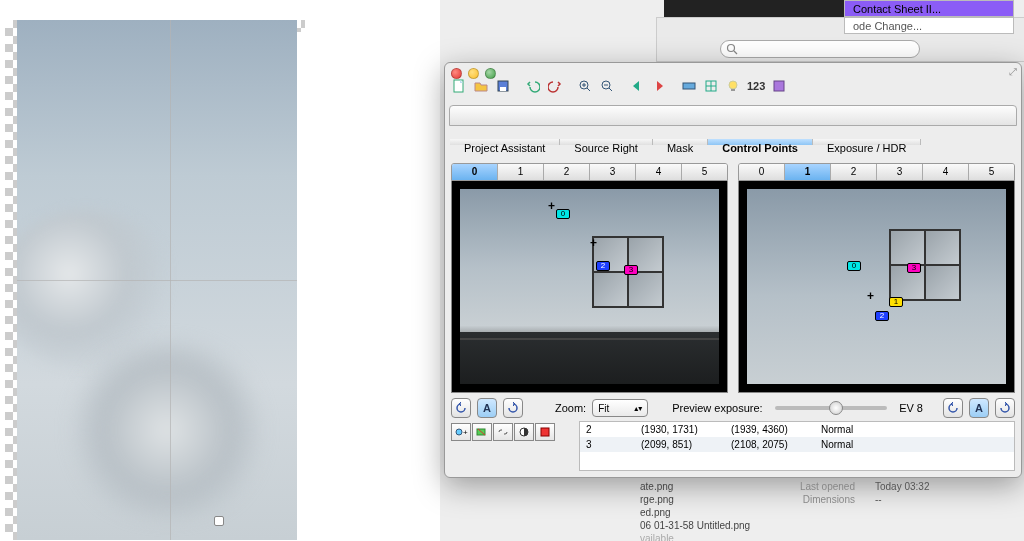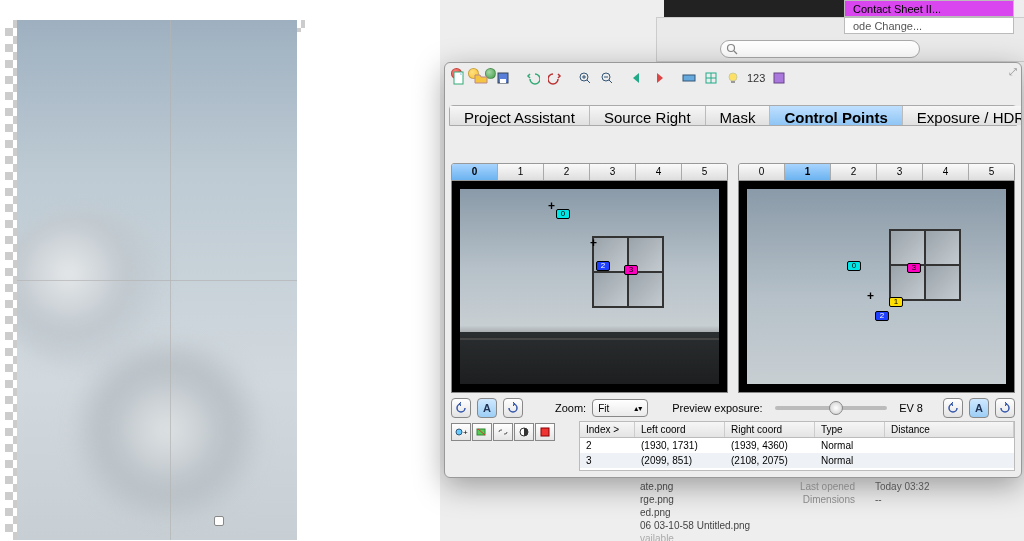--- a/index.html
+++ b/index.html
@@ -21,44 +21,44 @@
     background: linear-gradient(180deg,#9eb0c0 0%,#becbd4 30%,#d2d9de 70%,#c7cfd4 100%); overflow:hidden;}
   .sky .cloud1 { position:absolute; left:-20px; top:190px; width:180px; height:160px;
     background: radial-gradient(circle at 40% 40%,#e5e8ea 0%,#c0c8ce 40%,transparent 70%); border-radius:50%; filter:blur(6px);}
   .sky .cloud2 { position:absolute; left:40px; top:320px; width:220px; height:180px;
     background: radial-gradient(circle at 50% 50%,#dfe3e5 0%,#b8c0c6 45%,transparent 70%); border-radius:50%; filter:blur(8px);}
   .guide-h { position:absolute; left:17px; top:280px; width:280px; height:1px; background:rgba(180,180,180,0.7); }
   .guide-v { position:absolute; left:170px; top:20px; width:1px; height:520px; background:rgba(180,180,180,0.7); }
   .crop-handle { position:absolute; left:214px; top:516px; width:10px; height:10px; border:1px solid #888; background:#fff; border-radius:2px;}
 
   
-  .bg-menu1 { position:absolute; left:844px; top:0; width:170px; height:17px; background:#d946ef; border:1px solid #bbb; padding:2px 8px; font-size:11px;}
+  .bg-menu1 { position:absolute; left:844px; top:0; width:170px; height:17px; background:#8b5cf6; border:1px solid #bbb; padding:2px 8px; font-size:11px;}
   .bg-menu2 { position:absolute; left:844px; top:17px; width:170px; height:17px; background:#fff; border:1px solid #bbb; padding:2px 8px; font-size:11px; color:#555;}
   .bg-strip { position:absolute; left:664px; top:0; width:180px; height:18px; background:#222;}
   .bg-search { position:absolute; left:720px; top:40px; width:200px; height:18px; border:1px solid #aaa; border-radius:9px; background:#fff;}
   .bg-search svg { position:absolute; left:5px; top:2px;}
   .bg-panel {position:absolute; left:656px; top:17px; width:370px; height:45px; background:#eaeaea; border:1px solid #ccc;}
   
   
   .window { position:absolute; left:444px; top:62px; width:578px; height:416px;
     background:#ededed; border:1px solid #999; border-radius:6px; box-shadow:0 8px 30px rgba(0,0,0,0.35); overflow:hidden;}
   .traffic { position:absolute; left:6px; top:5px; display:flex; gap:6px;}
   .traffic span { width:11px; height:11px; border-radius:50%; border:1px solid rgba(0,0,0,0.2);}
   .tl-close{background:radial-gradient(circle at 35% 35%,#ff8a80,#e53935);}
   .tl-min{background:radial-gradient(circle at 35% 35%,#ffe082,#fbc02d);}
   .tl-max{background:radial-gradient(circle at 35% 35%,#a5d6a7,#43a047);}
   .resize-corner{position:absolute; right:4px; top:3px; font-size:10px; color:#888;}
   
-  .toolbar { position:absolute; left:4px; top:4px; right:4px; height:22px; display:flex; gap:2px; align-items:center;}
+  .toolbar { position:absolute; left:4px; top:12px; right:4px; height:22px; display:flex; gap:2px; align-items:center;font-weight:bold;}
   .tb-btn { width:20px; height:20px; border-radius:3px; display:flex; align-items:center; justify-content:center;}
   .tb-sep { width:6px;}
   .tb-num { font-size:11px; color:#333; padding:0 2px;}
   
   .tabs { position:absolute; left:4px; top:42px; right:4px; height:21px; background:linear-gradient(#fdfdfd,#e4e4e4); border:1px solid #aaa; border-radius:4px 4px 0 0; display:flex;}
-  .tab { flex:0 0 auto; padding:3px 14px; font-size:15px; border-right:1px solid #bbb; background:linear-gradient(#f7f7f7,#e0e0e0); cursor:pointer;}
+  .tab { flex:0 0 auto; padding:3px 14px; font-size:11px; border-right:1px solid #bbb; background:linear-gradient(#f7f7f7,#e0e0e0); cursor:pointer;margin-top:33px;}
   .tab.active { background:linear-gradient(#bfe0ff,#8ec5f5); font-weight:bold;}
   
   .instruction { position:absolute; left:8px; top:66px; right:8px; font-size:11px; color:#1a3a8a; line-height:1.35;}
   
   .preview-row { position:absolute; left:6px; top:100px; right:6px; height:230px; display:flex; gap:10px;}
   .pane { flex:1; display:flex; flex-direction:column;}
   .img-tabs { height:18px; display:flex; border:1px solid #999; border-radius:3px 3px 0 0; overflow:hidden;}
   .img-tab { flex:1; text-align:center; font-size:10px; line-height:16px; background:linear-gradient(#fafafa,#dedede); border-right:1px solid #aaa; cursor:pointer;}
   .img-tab:last-child{border-right:none;}
   .img-tab.sel { background:linear-gradient(#a8d4ff,#6bb3f0); font-weight:bold;}
@@ -345,27 +345,20 @@
         </svg>
       </div>
     <div class="mb">
         <svg width="14" height="12">
           <rect x="3" y="2" width="8" height="8" fill="#e33" stroke="#800"></rect>
         </svg>
       </div>
   </div>
 
   <div class="table">
-    <div class="hdr">
-      <div class="col-idx">Index &gt;</div>
-      <div class="col-l">Left coord</div>
-      <div class="col-r">Right coord</div>
-      <div class="col-t">Type</div>
-      <div class="col-d">Distance</div>
-    </div>
     <div class="row">
       <div class="col-idx">2</div>
       <div class="col-l">(1930, 1731)</div>
       <div class="col-r">(1939, 4360)</div>
       <div class="col-t">Normal</div>
       <div class="col-d"></div>
     </div>
     <div class="row alt">
       <div class="col-idx">3</div>
       <div class="col-l">(2099, 851)</div>
@@ -373,21 +366,21 @@
       <div class="col-t">Normal</div>
       <div class="col-d"></div>
     </div>
   </div>
 </div>
 
 <div class="file-list">
   <div>ate.png</div>
   <div>rge.png</div>
   <div>ed.png</div>
-  <div>06 03-10-58 Untitled.png</div>
+  <div>06 01-31-58 Untitled.png</div>
   <div style="color:#aaa;">vailable</div>
 </div>
 <div class="file-info" style="left:780px;">
   <div class="fl">
       <span class="lbl">Last opened</span>
       <span>Today 03:32</span>
     </div>
   <div class="fl">
       <span class="lbl">Dimensions</span>
       <span>--</span>

